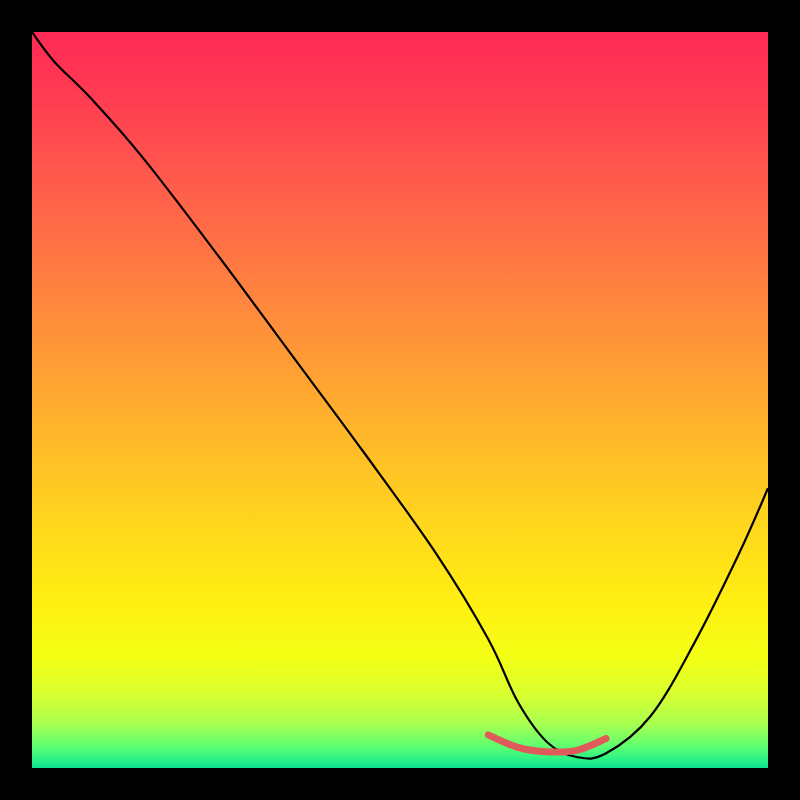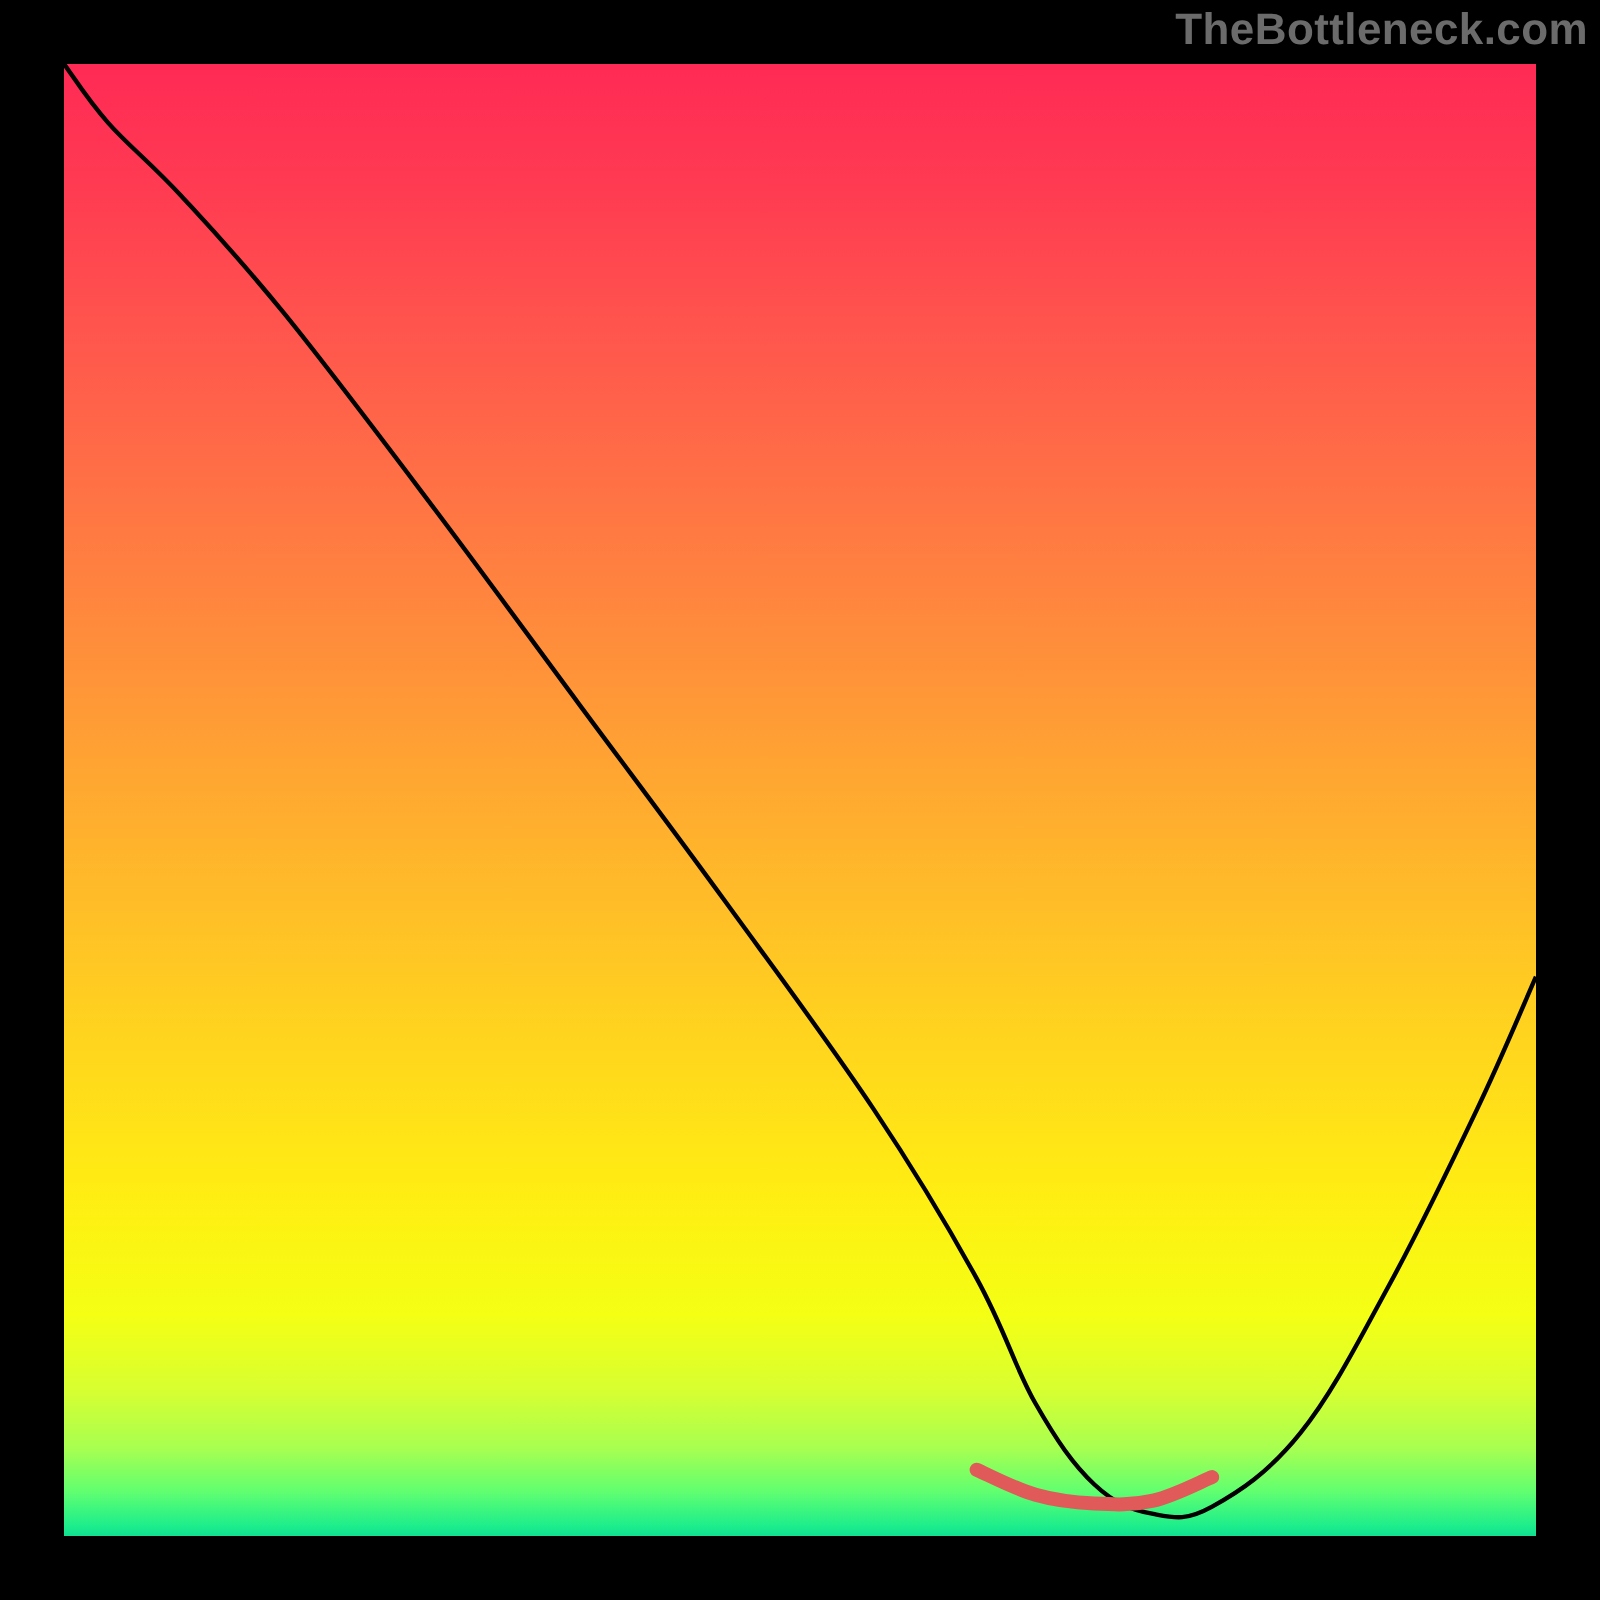--- a/index.html
+++ b/index.html
@@ -72,21 +72,20 @@
     stroke: #e05a5a;
     stroke-width: 7;
     stroke-linecap: round;
     fill: none;
   }
 </style>
 </head>
 <body>
 
 <div class="container">
-  <div class="watermark">TheBottleneck.com</div>
 
   <div class="plot-area">
     <div class="gradient"></div>
     <svg class="curve" viewBox="0 0 736 736" preserveAspectRatio="none">
       <path class="line" d="M 0,0 C 3.9743999999999997,5.29920000000001 11.481599999999998,17.516800000000053 22.08,29.440000000000055 C 32.678399999999996,41.363200000000056 42.982400000000005,49.017600000000016 58.88,66.24000000000001 C 74.7776,83.4624 87.8784,97.2992 110.39999999999999,125.12 C 132.92159999999998,152.94080000000002 157.504,185.69280000000006 184,220.80000000000007 C 210.496,255.90720000000007 231.10399999999996,284.39040000000006 257.59999999999997,320.16 C 284.09599999999995,355.9296 304.704,383.088 331.2,419.52 C 357.69599999999997,455.95199999999994 382.27840000000003,488.77759999999995 404.8,522.56 C 427.3216,556.3424 441.74719999999996,580.7040000000001 456.32,607.2 C 470.8928,633.696 475.1616000000001,651.2128 485.76000000000005,669.76 C 496.3584,688.3072 504.60159999999996,700.304 515.1999999999999,710.24 C 525.7983999999999,720.176 534.0416,722.9728 544.64,724.96 C 555.2384,726.9472000000001 560.832,728.5663999999999 574.08,721.28 C 587.3280000000001,713.9936 602.3424,704.352 618.24,684.48 C 634.1376,664.6080000000001 646.5024,640.0256 662.4,610.88 C 678.2976,581.7343999999999 693.3119999999999,550.3807999999999 706.56,522.56 C 719.808,494.7391999999999 730.7008,468.2432 736,456.32"></path>
       <path class="accent" d="M 456.32,702.88 C 461.6192,705.13216 475.1616000000001,712.34496 485.76000000000005,715.392 C 496.3584,718.4390400000001 504.60159999999996,719.27808 515.1999999999999,719.808 C 525.7983999999999,720.3379199999999 534.0416,720.72064 544.64,718.336 C 555.2384,715.95136 568.7808,708.67968 574.08,706.56" style="stroke: rgb(224, 90, 90);"></path>
     </svg>
   </div>
 </div>
 

